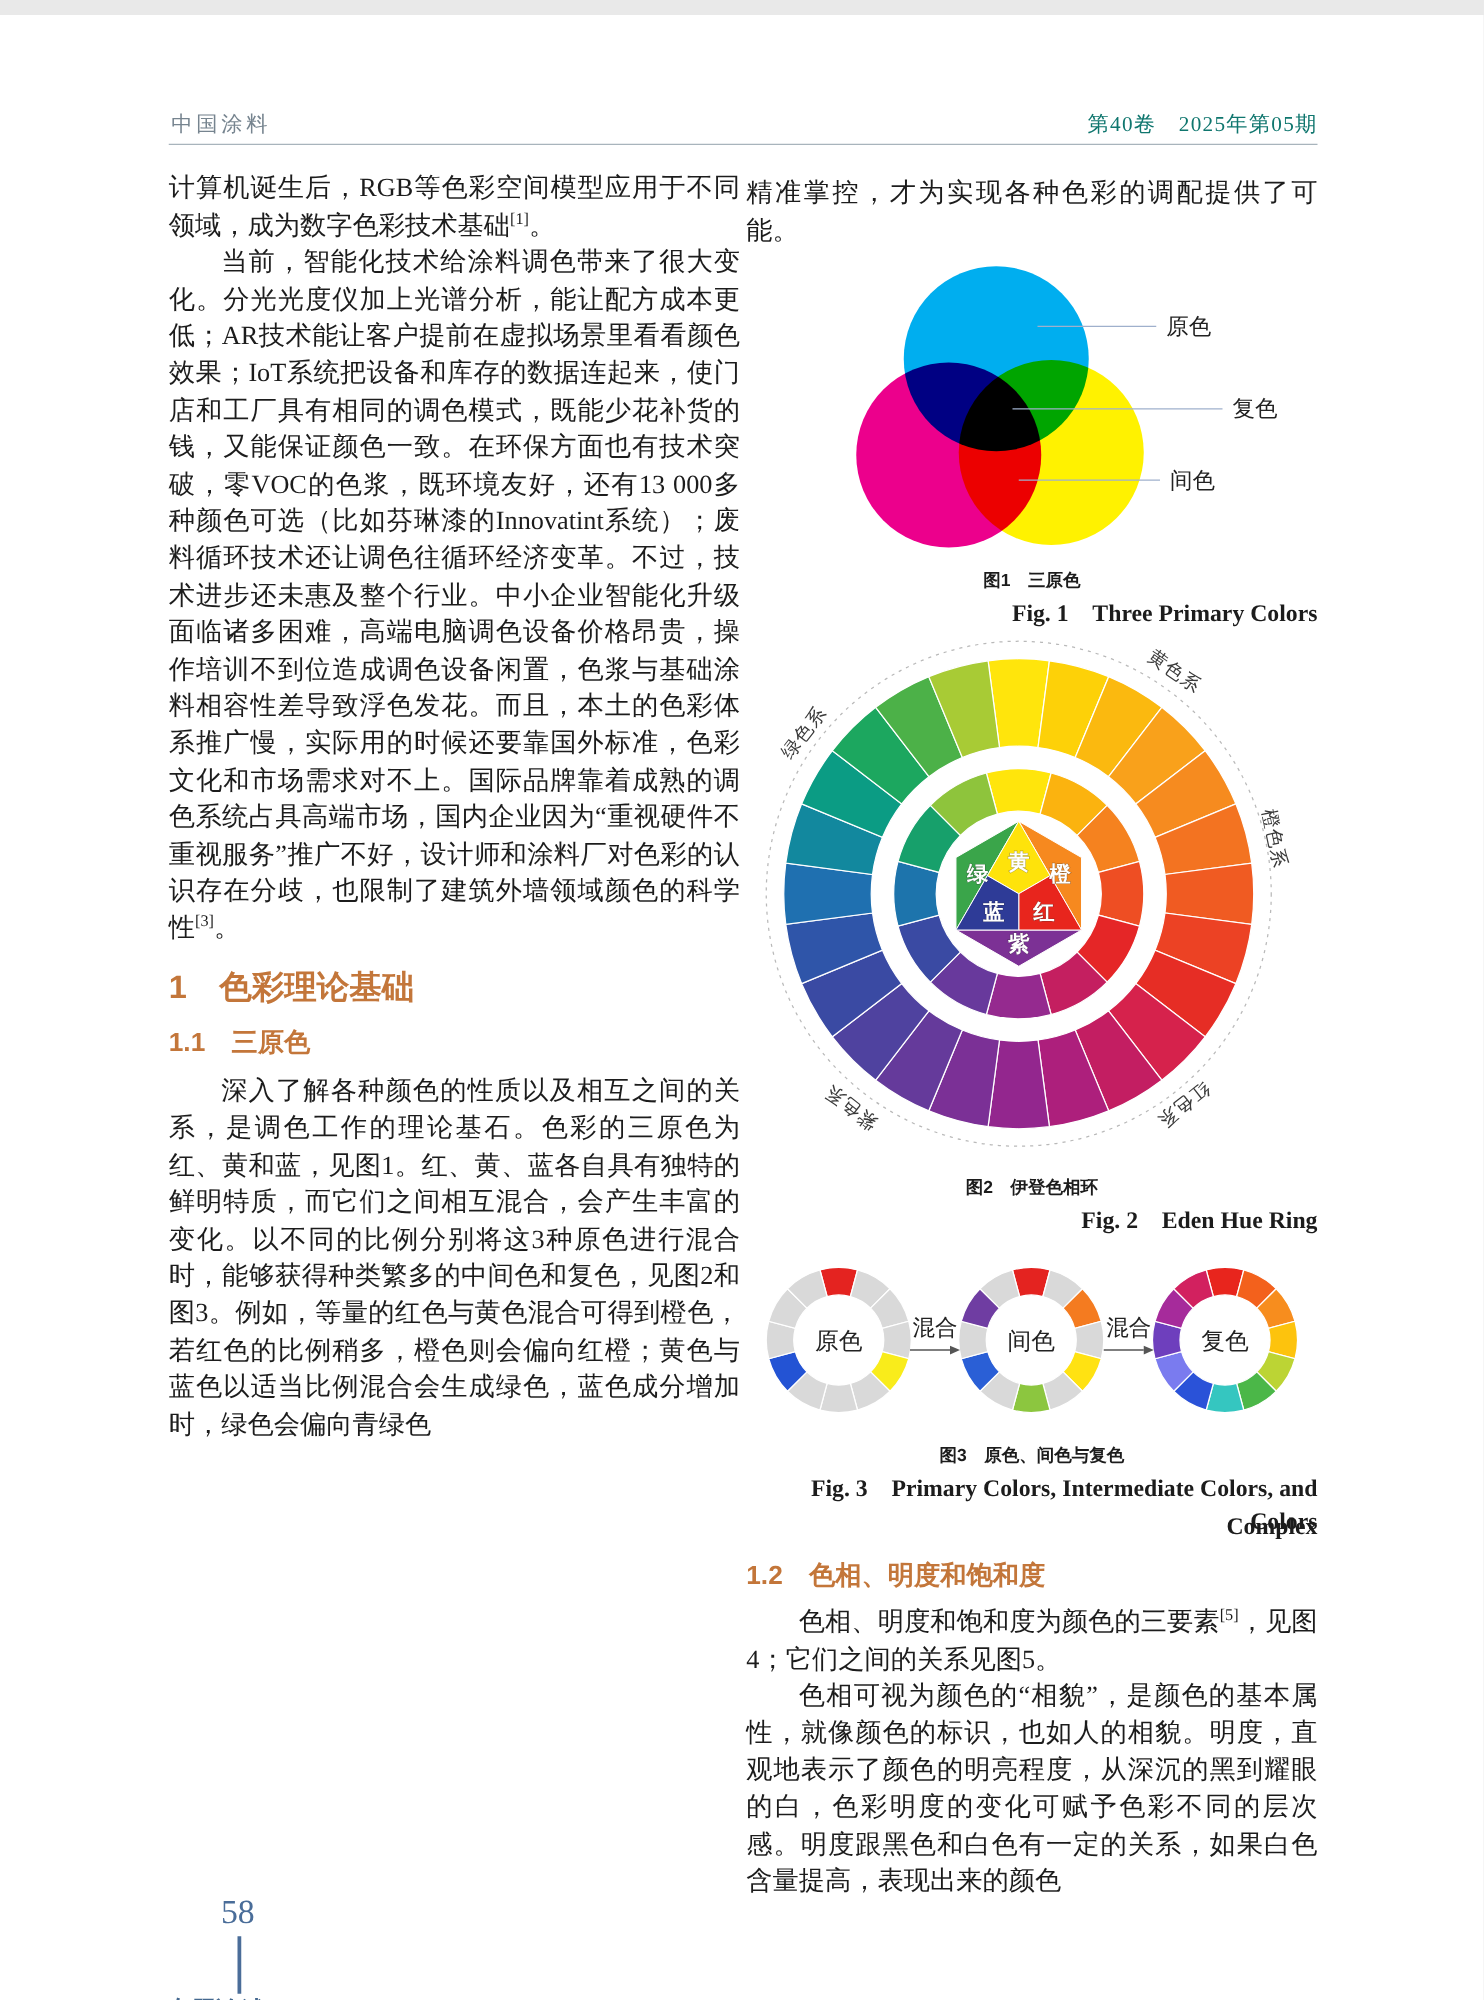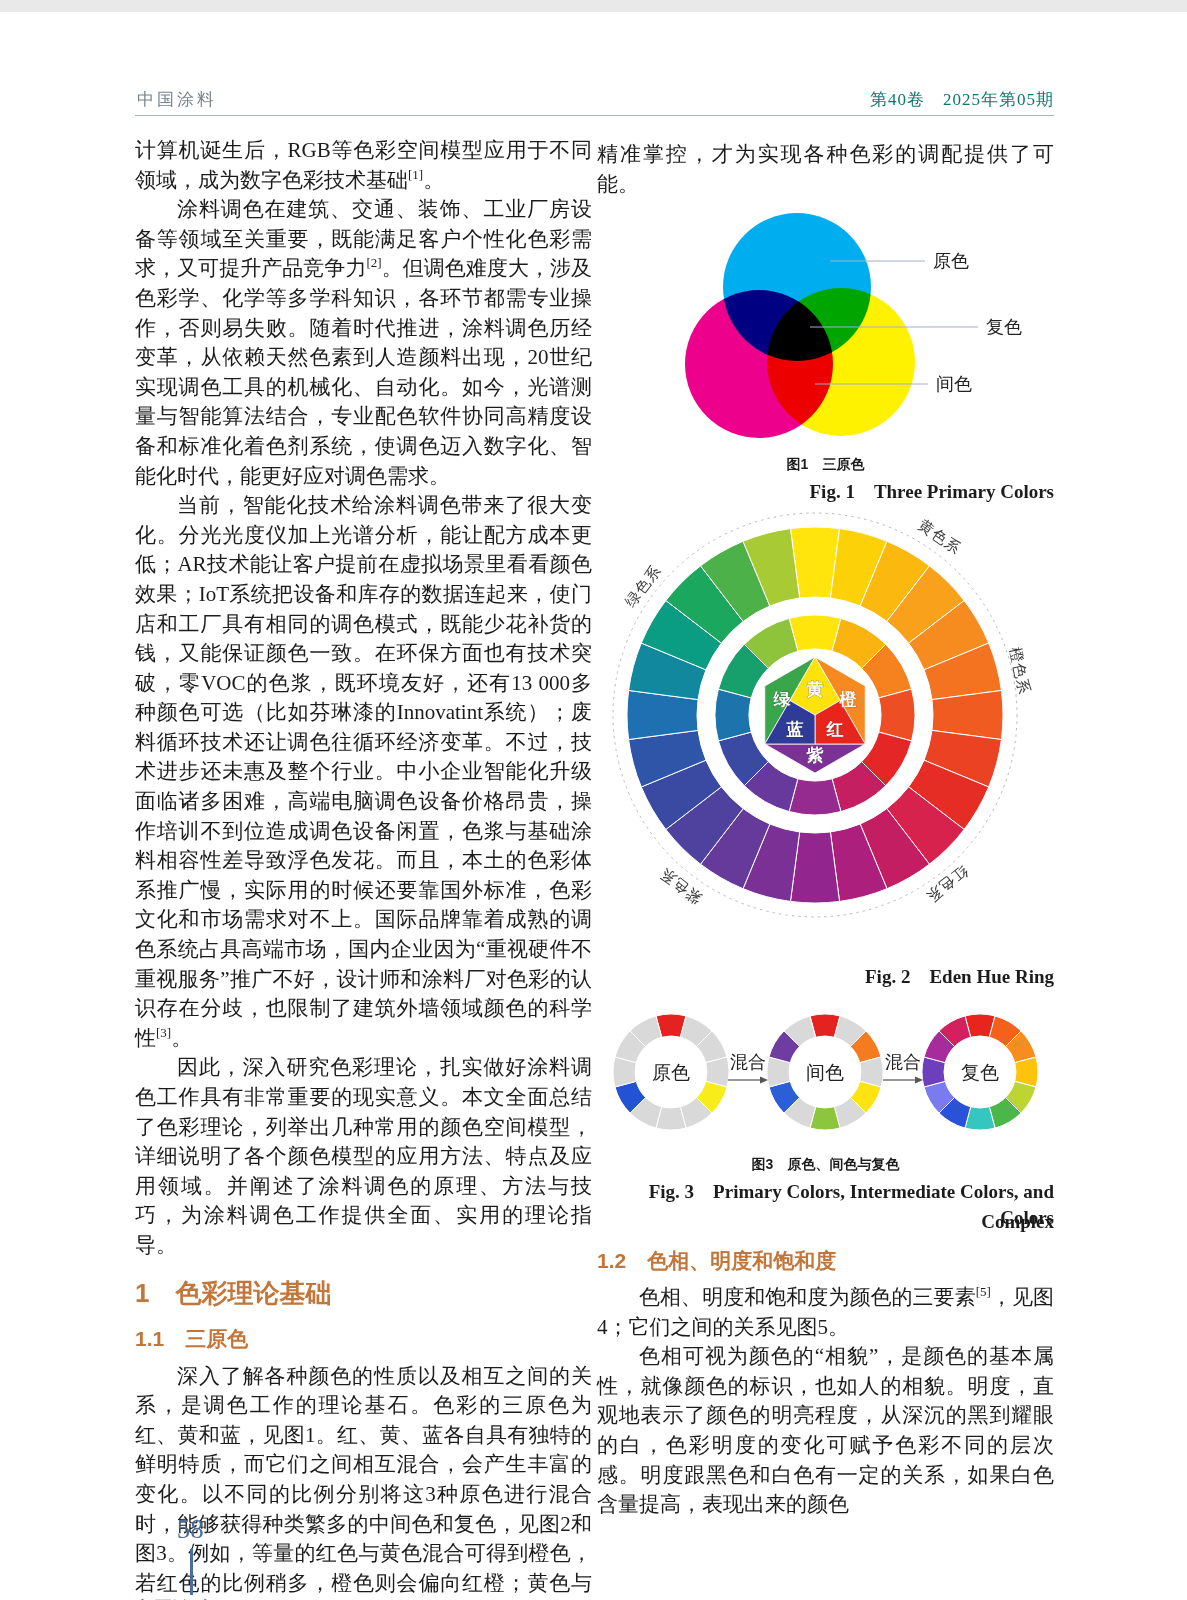--- a/index.html
+++ b/index.html
@@ -43,23 +43,21 @@
 <body>
 
 <div class="page">
 
   <div class="hdr-journal">中国涂料</div>
   <div class="hdr-issue">第40卷　2025年第05期</div>
   <div class="hdr-rule"></div>
 
   <div class="col col-left">
     <p class="noindent"><span>计算机诞生后，RGB等色彩空间模型应用于不同领域，成为数字色彩技术基础</span><sup>[1]</sup><span>。</span></p>
-    <p><span>涂料调色在建筑、交通、装饰、工业厂房设备等领域至关重要，既能满足客户个性化色彩需求，又可提升产品竞争力</span><sup>[2]</sup><span>。但调色难度大，涉及色彩学、化学等多学科知识，各环节都需专业操作，否则易失败。随着时代推进，涂料调色历经变革，从依赖天然色素到人造颜料出现，20世纪实现调色工具的机械化、自动化。如今，光谱测量与智能算法结合，专业配色软件协同高精度设备和标准化着色剂系统，使调色迈入数字化、智能化时代，能更好应对调色需求。</span></p>
     <p><span>当前，智能化技术给涂料调色带来了很大变化。分光光度仪加上光谱分析，能让配方成本更低；AR技术能让客户提前在虚拟场景里看看颜色效果；IoT系统把设备和库存的数据连起来，使门店和工厂具有相同的调色模式，既能少花补货的钱，又能保证颜色一致。在环保方面也有技术突破，零VOC的色浆，既环境友好，还有13 000多种颜色可选（比如芬琳漆的Innovatint系统）；废料循环技术还让调色往循环经济变革。不过，技术进步还未惠及整个行业。中小企业智能化升级面临诸多困难，高端电脑调色设备价格昂贵，操作培训不到位造成调色设备闲置，色浆与基础涂料相容性差导致浮色发花。而且，本土的色彩体系推广慢，实际用的时候还要靠国外标准，色彩文化和市场需求对不上。国际品牌靠着成熟的调色系统占具高端市场，国内企业因为“重视硬件不重视服务”推广不好，设计师和涂料厂对色彩的认识存在分歧，也限制了建筑外墙领域颜色的科学性</span><sup>[3]</sup><span>。</span></p>
-    <p><span>因此，深入研究色彩理论，扎实做好涂料调色工作具有非常重要的现实意义。本文全面总结了色彩理论，列举出几种常用的颜色空间模型，详细说明了各个颜色模型的应用方法、特点及应用领域。并阐述了涂料调色的原理、方法与技巧，为涂料调色工作提供全面、实用的理论指导。</span></p>
     <div class="h1">1　色彩理论基础</div>
     <div class="h2">1.1　三原色</div>
     <p class="p-after-h"><span>深入了解各种颜色的性质以及相互之间的关系，是调色工作的理论基石。色彩的三原色为红、黄和蓝，见图1。红、黄、蓝各自具有独特的鲜明特质，而它们之间相互混合，会产生丰富的变化。以不同的比例分别将这3种原色进行混合时，能够获得种类繁多的中间色和复色，见图2和图3。例如，等量的红色与黄色混合可得到橙色，若红色的比例稍多，橙色则会偏向红橙；黄色与蓝色以适当比例混合会生成绿色，蓝色成分增加时，绿色会偏向青绿色</span></p>
   </div>
 
   <div class="col col-right">
     <p class="noindent rc-lead"><span>精准掌控，才为实现各种色彩的调配提供了可能。</span></p>
 
     <svg id="fig1-svg" class="fig" style="top:64px" width="457" height="244" viewBox="0 0 457 244">
         <circle cx="200" cy="83" r="74" fill="#00aeef" class="blend"></circle>
@@ -124,20 +122,21 @@
         <text x="251" y="203" font-size="17" text-anchor="middle" font-family="&quot;Liberation Serif&quot;,&quot;DejaVu Serif&quot;,serif" fill="#ffffff" font-weight="bold" stroke="rgba(40,40,40,0.45)" stroke-width="0.7" paint-order="stroke">橙</text>
         <text x="198" y="233" font-size="17" text-anchor="middle" font-family="&quot;Liberation Serif&quot;,&quot;DejaVu Serif&quot;,serif" fill="#ffffff" font-weight="bold" stroke="rgba(40,40,40,0.45)" stroke-width="0.7" paint-order="stroke">蓝</text>
         <text x="238" y="233" font-size="17" text-anchor="middle" font-family="&quot;Liberation Serif&quot;,&quot;DejaVu Serif&quot;,serif" fill="#ffffff" font-weight="bold" stroke="rgba(40,40,40,0.45)" stroke-width="0.7" paint-order="stroke">红</text>
         <text x="218" y="259" font-size="17" text-anchor="middle" font-family="&quot;Liberation Serif&quot;,&quot;DejaVu Serif&quot;,serif" fill="#ffffff" font-weight="bold" stroke="rgba(40,40,40,0.45)" stroke-width="0.7" paint-order="stroke">紫</text>
         <text x="340" y="39" font-size="15" text-anchor="middle" font-family="&quot;Liberation Serif&quot;,&quot;DejaVu Serif&quot;,serif" fill="#3a3a3a" letter-spacing="1px" transform="rotate(35 340 39)">黄色系</text>
         <text x="418" y="170" font-size="15" text-anchor="middle" font-family="&quot;Liberation Serif&quot;,&quot;DejaVu Serif&quot;,serif" fill="#3a3a3a" letter-spacing="1px" transform="rotate(78 418 170)">橙色系</text>
         <text x="347" y="378" font-size="15" text-anchor="middle" font-family="&quot;Liberation Serif&quot;,&quot;DejaVu Serif&quot;,serif" fill="#3a3a3a" letter-spacing="1px" transform="rotate(142 347 378)">红色系</text>
         <text x="87" y="380" font-size="15" text-anchor="middle" font-family="&quot;Liberation Serif&quot;,&quot;DejaVu Serif&quot;,serif" fill="#3a3a3a" letter-spacing="1px" transform="rotate(-142 87 380)">紫色系</text>
         <text x="50" y="87" font-size="15" text-anchor="middle" font-family="&quot;Liberation Serif&quot;,&quot;DejaVu Serif&quot;,serif" fill="#3a3a3a" letter-spacing="1px" transform="rotate(-52 50 87)">绿色系</text>
       </svg>
+    <div class="caption-cn" style="top:795px">图2　伊登色相环</div>
     <div class="caption-en" style="top:822px">Fig. 2　Eden Hue Ring</div>
 
     <svg id="fig3-svg" class="fig" style="top:852px" width="457" height="152" viewBox="0 0 457 152">
         <path d="M58.98849538405379,23.976302075234038A58,58 0 0 1 89.01150461594621,23.976302075234038L83.31748562369074,45.22667025359354A36,36 0 0 0 64.68251437630926,45.22667025359354Z" fill="#e42320" stroke="#ffffff" stroke-width="1"></path>
         <path d="M89.01150461594621,23.976302075234038A58,58 0 0 1 115.01219330881976,38.987806691180246L99.45584412271572,54.54415587728429A36,36 0 0 0 83.31748562369074,45.22667025359354Z" fill="#d9d9d9" stroke="#ffffff" stroke-width="1"></path>
         <path d="M115.01219330881976,38.987806691180246A58,58 0 0 1 130.02369792476597,64.98849538405379L108.77332974640646,70.68251437630926A36,36 0 0 0 99.45584412271572,54.54415587728429Z" fill="#d9d9d9" stroke="#ffffff" stroke-width="1"></path>
         <path d="M130.02369792476597,64.98849538405379A58,58 0 0 1 130.02369792476597,95.01150461594621L108.77332974640646,89.31748562369074A36,36 0 0 0 108.77332974640646,70.68251437630926Z" fill="#d9d9d9" stroke="#ffffff" stroke-width="1"></path>
         <path d="M130.02369792476597,95.01150461594621A58,58 0 0 1 115.01219330881976,121.01219330881975L99.45584412271572,105.45584412271572A36,36 0 0 0 108.77332974640646,89.31748562369074Z" fill="#f9ec1b" stroke="#ffffff" stroke-width="1"></path>
         <path d="M115.01219330881976,121.01219330881975A58,58 0 0 1 89.01150461594621,136.02369792476597L83.31748562369074,114.77332974640646A36,36 0 0 0 99.45584412271572,105.45584412271572Z" fill="#d9d9d9" stroke="#ffffff" stroke-width="1"></path>
         <path d="M89.01150461594621,136.02369792476597A58,58 0 0 1 58.98849538405379,136.02369792476597L64.68251437630926,114.77332974640646A36,36 0 0 0 83.31748562369074,114.77332974640646Z" fill="#d9d9d9" stroke="#ffffff" stroke-width="1"></path>

